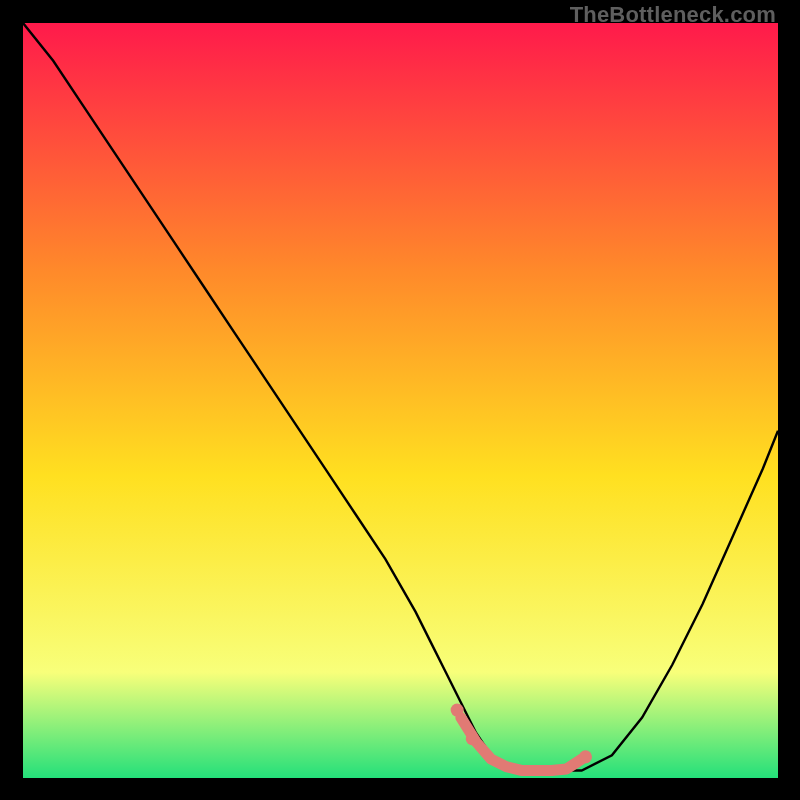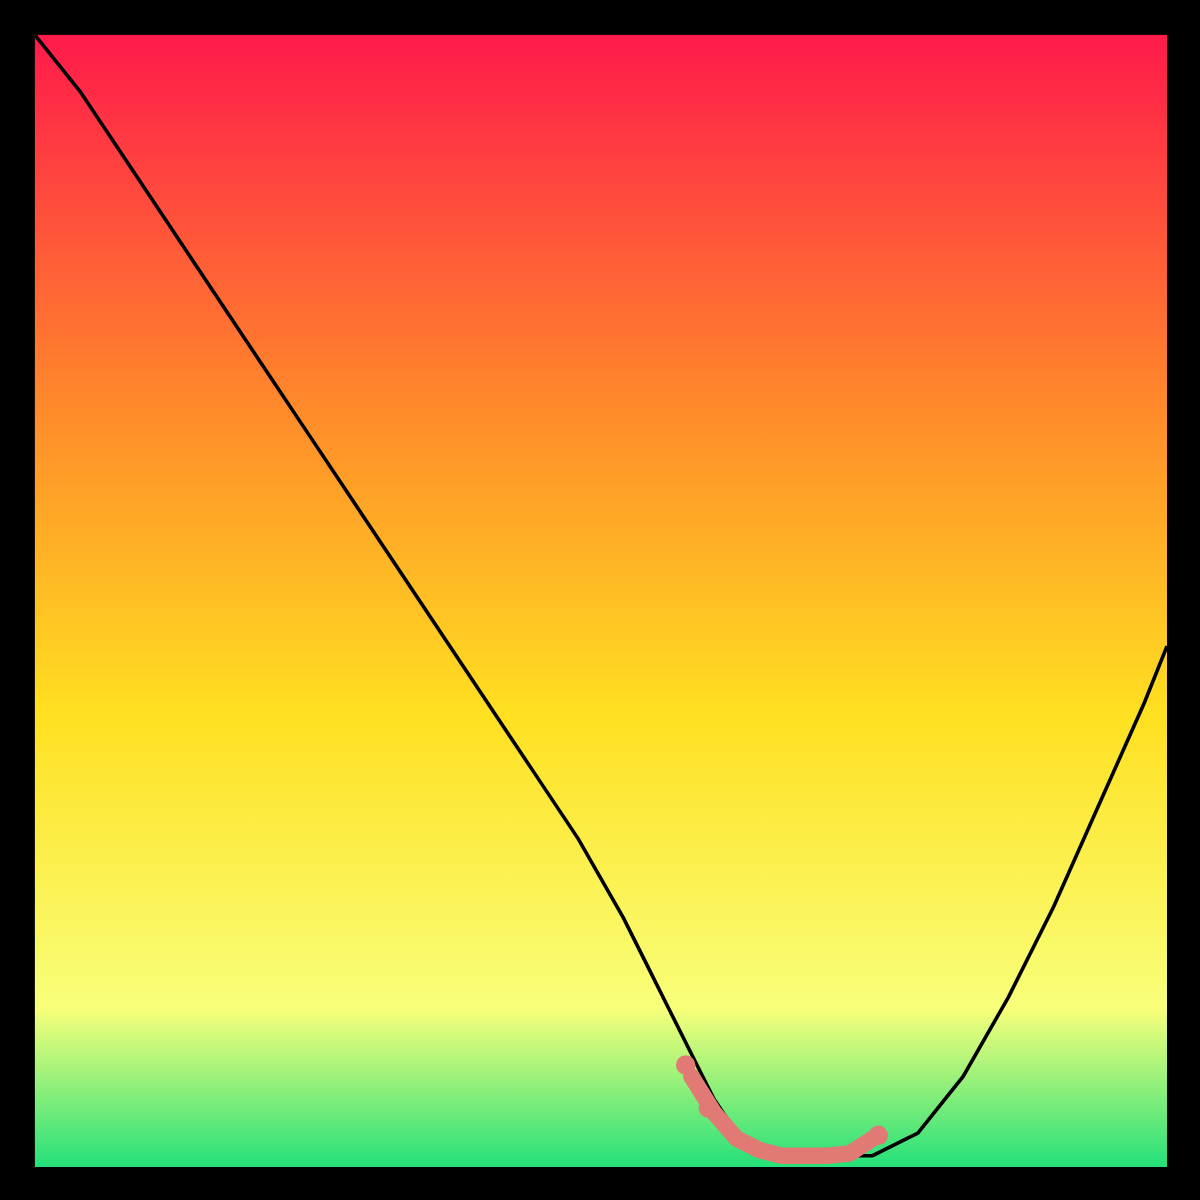--- a/index.html
+++ b/index.html
@@ -34,20 +34,21 @@
     color: #5f5f5f;
     letter-spacing: 0.2px;
     user-select: none;
   }
 </style>
 </head>
 <body>
 
 <div class="stage">
 
+  <div class="watermark">TheBottleneck.com</div>
 
   <div class="plot-area">
     <svg id="chart-svg" width="755" height="755" viewBox="0 0 755 755">
       <defs>
         <linearGradient id="bg-grad" x1="0" y1="0" x2="0" y2="1">
           <stop id="g0" offset="0%" stop-color="#ff1a4b"></stop>
           <stop id="g1" offset="33%" stop-color="#ff8a2a"></stop>
           <stop id="g2" offset="60%" stop-color="#ffe020"></stop>
           <stop id="g3" offset="86%" stop-color="#f8ff7a"></stop>
           <stop id="g4" offset="100%" stop-color="#24e07a"></stop>

